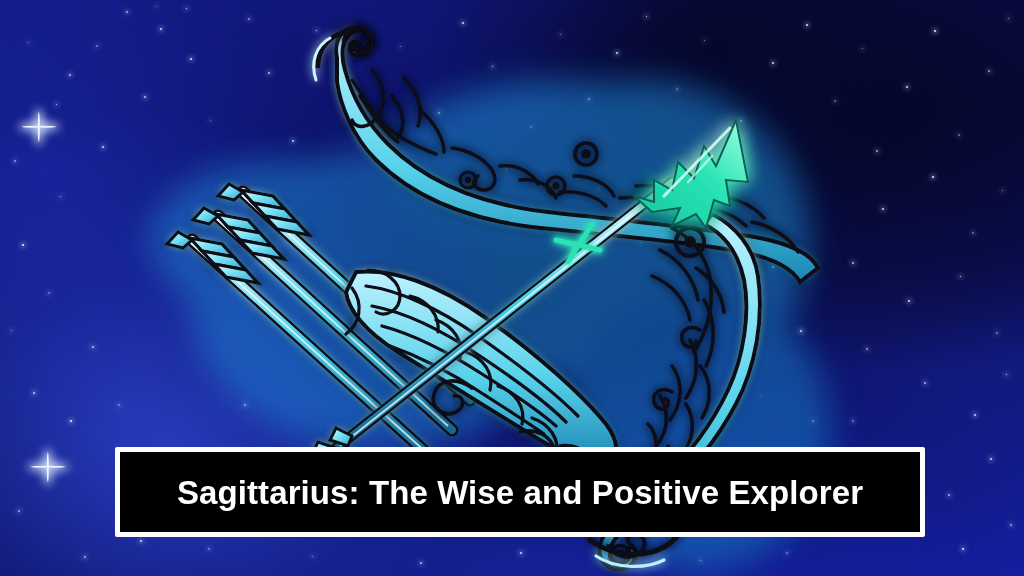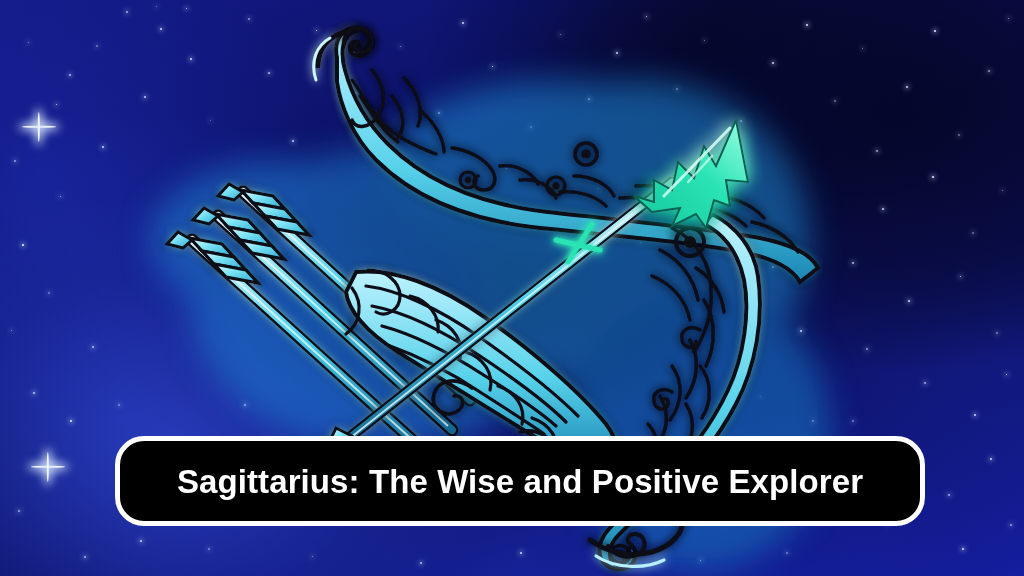--- a/index.html
+++ b/index.html
@@ -76,27 +76,27 @@
   #art {
     position: absolute;
     inset: 0;
   }
   #art svg { display: block; }
 
   
   .banner {
     position: absolute;
     left: 115px;
-    top: 436px;
+    top: 447px;
     width: 810px;
     height: 90px;
     box-sizing: border-box;
     background: #000000;
     border: 5px solid #ffffff;
-    border-radius: 29px;
+    border-radius: 2px;
     display: flex;
     align-items: center;
     justify-content: center;
   }
   .banner-text {
     color: #ffffff;
     font-family: "Liberation Sans", sans-serif;
     font-weight: bold;
     font-size: 33px;
     letter-spacing: 0.1px;

